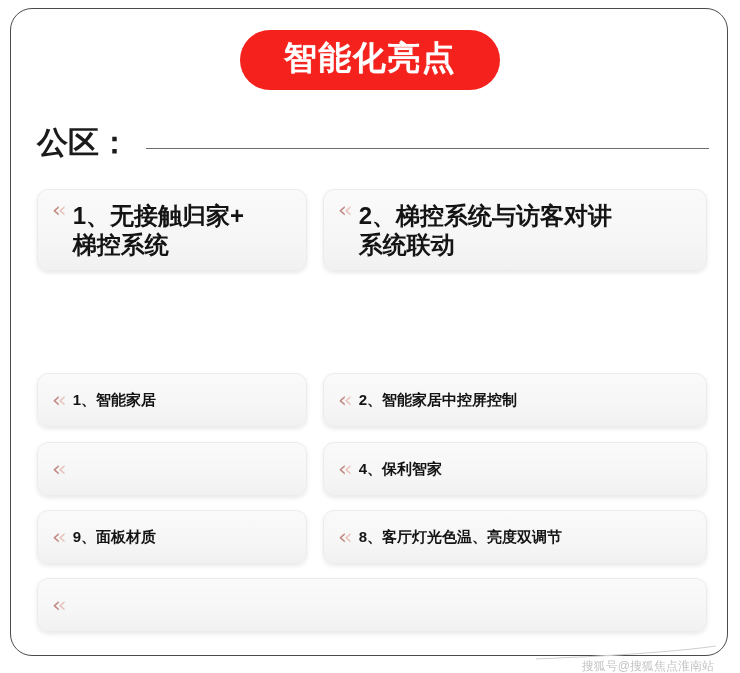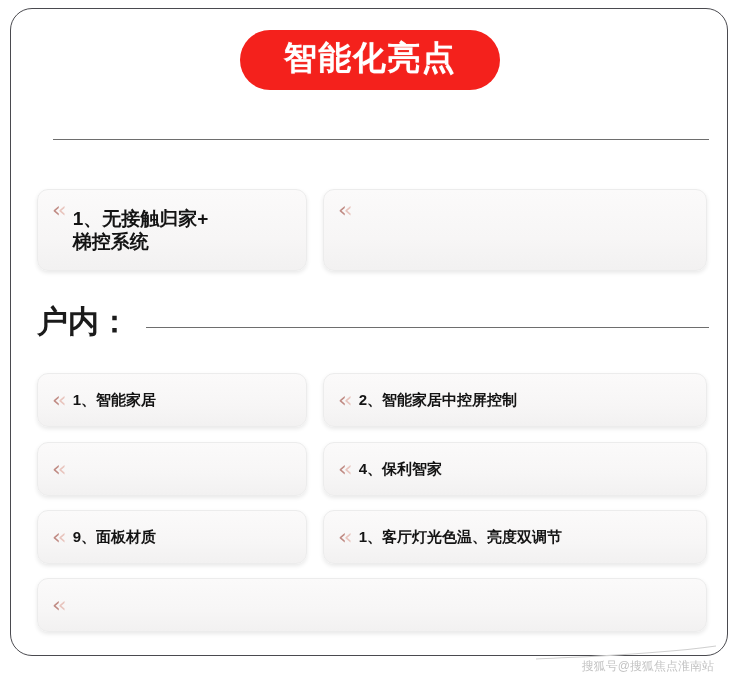--- a/index.html
+++ b/index.html
@@ -105,21 +105,21 @@
     letter-spacing: -3px;
     font-family: "DejaVu Sans", sans-serif;
     align-self: flex-start;
     margin-top: 3px;
   }
   .card.short .chev { align-self: center; margin-top: 0; }
   .chev .c1 { color: #c08b84; }
   .chev .c2 { color: #e8c4bd; }
 
   .card-text {
-    font-size: 19px;
+    font-size: 24px;
     font-weight: bold;
     color: #141414;
     line-height: 1.22;
     letter-spacing: 0px;
     white-space: pre-line;
   }
   .card.short .card-text { font-size: 15px; }
 
   .card.w-left-1 { width: 270px; }
   .card.w-right-1 { flex: 1; }
@@ -153,43 +153,40 @@
 <div class="page-frame">
 
   <div class="title-wrap">
     <div class="title-pill">
       <span class="title-pill-text">智能化亮点</span>
     </div>
   </div>
 
   <div style="position:absolute; left:0; top:118px; width:718px;">
     <div class="section-head">
+      <span class="section-head-text">公区：</span>
       <span class="section-head-rule"></span>
     </div>
   </div>
 
   <div style="position:absolute; left:0; top:180px; width:718px;">
     <div class="card-row">
       <div class="card tall w-left-1">
         <span class="chev"><span class="c1">‹</span><span class="c2">‹</span></span>
         <span class="card-text">1、无接触归家+
 梯控系统</span>
       </div>
       <div class="card tall w-right-1">
         <span class="chev"><span class="c1">‹</span><span class="c2">‹</span></span>
-      </div>
-    </div>
-  </div>
-
-  <div style="position:absolute; left:0; top:297px; width:718px;">
-    <div class="section-head">
-      <span class="section-head-text">户内：</span>
-      <span class="section-head-rule"></span>
-    </div>
-  </div>
+        <span class="card-text">2、梯控系统与访客对讲
+系统联动</span>
+      </div>
+    </div>
+  </div>
+
 
   <div style="position:absolute; left:0; top:364px; width:718px;">
     <div class="card-row">
       <div class="card short w-half-l">
         <span class="chev"><span class="c1">‹</span><span class="c2">‹</span></span>
         <span class="card-text">1、智能家居</span>
       </div>
       <div class="card short w-half-r">
         <span class="chev"><span class="c1">‹</span><span class="c2">‹</span></span>
         <span class="card-text">2、智能家居中控屏控制</span>
@@ -210,21 +207,21 @@
   </div>
 
   <div style="position:absolute; left:0; top:501px; width:718px;">
     <div class="card-row">
       <div class="card short w-half-l">
         <span class="chev"><span class="c1">‹</span><span class="c2">‹</span></span>
         <span class="card-text">9、面板材质</span>
       </div>
       <div class="card short w-half-r">
         <span class="chev"><span class="c1">‹</span><span class="c2">‹</span></span>
-        <span class="card-text">1、客厅灯光色温、亮度双调节</span>
+        <span class="card-text">8、客厅灯光色温、亮度双调节</span>
       </div>
     </div>
   </div>
 
   <div style="position:absolute; left:0; top:569px; width:718px;">
     <div class="card-row">
       <div class="card short w-full">
         <span class="chev"><span class="c1">‹</span><span class="c2">‹</span></span>
       </div>
     </div>

